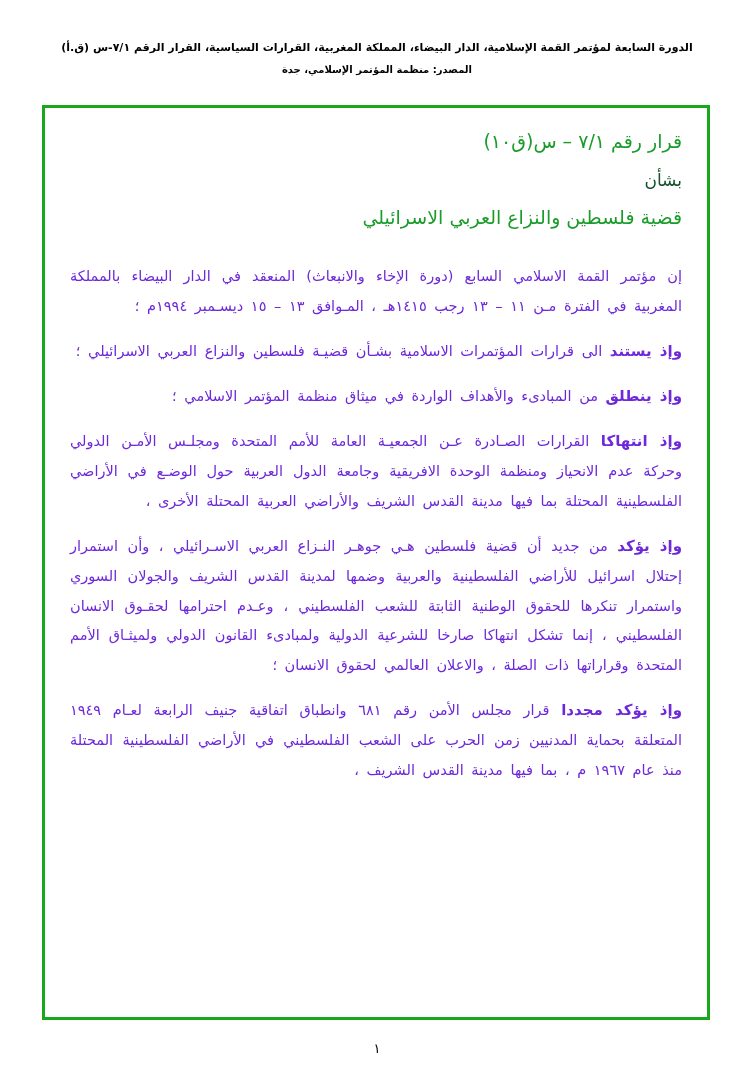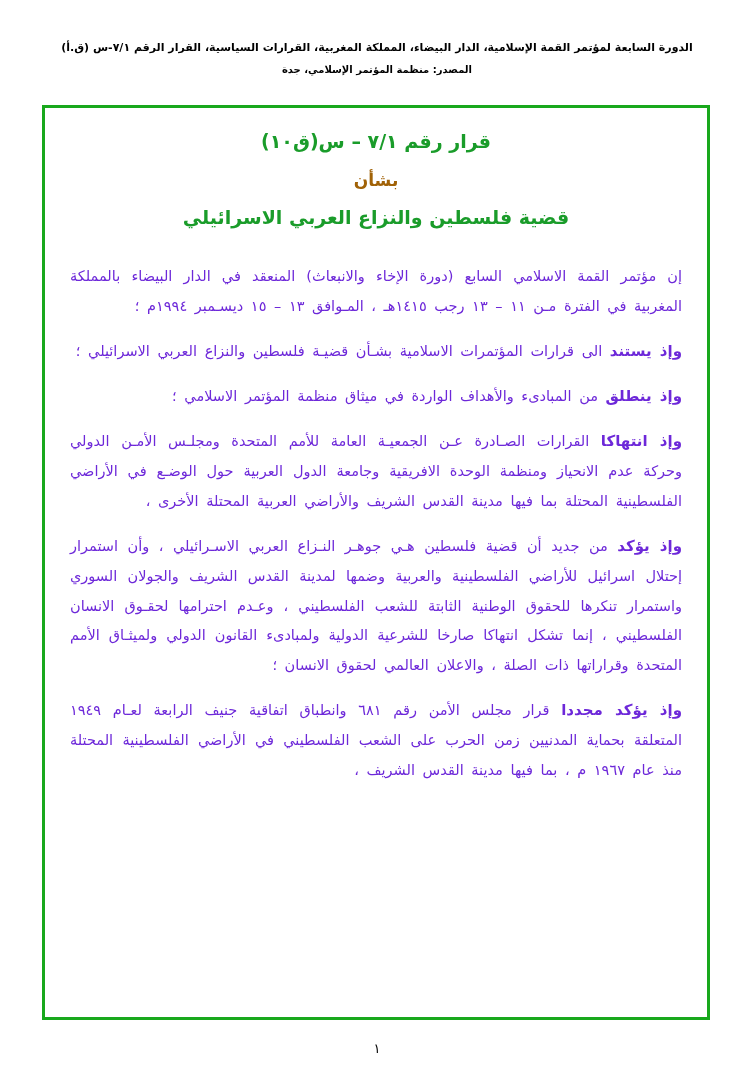--- a/index.html
+++ b/index.html
@@ -50,34 +50,33 @@
   }
   .content {
     position: absolute;
     top: 130px;
     left: 70px;
     width: 612px;
     direction: rtl;
     text-align: right;
   }
   .title-block {
-    text-align: center;
+    text-align: right;
     color: #1a9c2a;
     direction: rtl;
-    font-weight: bold;
   }
   .title-main {
     font-size: 19px;
     color: #1a9c2a;
     letter-spacing: 1px;
     margin-bottom: 18px;
   }
   .title-sub {
     font-size: 17px;
-    color: #a16207;
+    color: #14532d;
     margin-bottom: 16px;
   }
   .title-topic {
     font-size: 19px;
     color: #1a9c2a;
     letter-spacing: 1px;
     margin-bottom: 34px;
   }
   .para {
     font-size: 14.5px;

